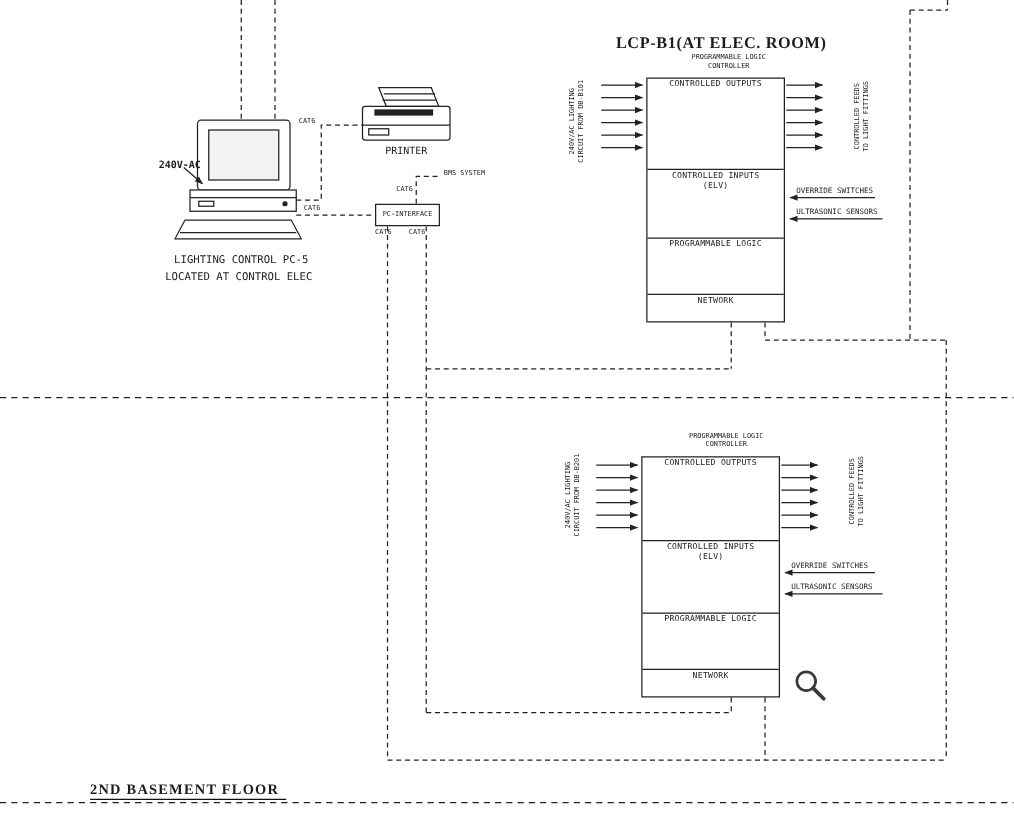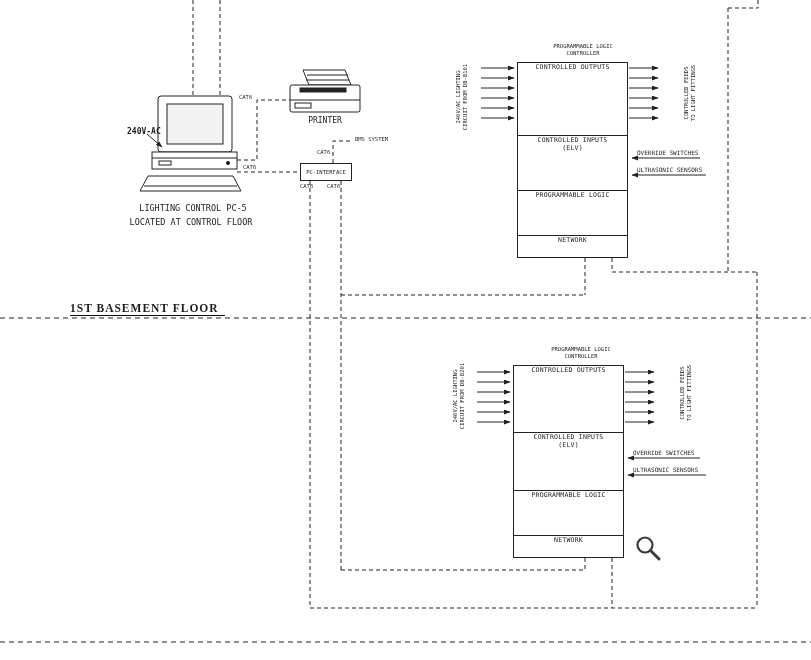--- a/index.html
+++ b/index.html
@@ -156,33 +156,34 @@
     </g>
 
     <g stroke="#3a3a3a" fill="none">
       <circle cx="645" cy="545" r="7.5" stroke-width="2.2"></circle>
       <line x1="650.5" y1="550.5" x2="659" y2="559" stroke-width="3" stroke-linecap="round"></line>
     </g>
   </svg>
 
   <div class="lbl f80 bold" style="left:107px;top:127px;margin-left:20px;">240V-AC</div>
   <div class="lbl ctr f85" style="left:193px;top:203px;">LIGHTING CONTROL PC-5</div>
-  <div class="lbl ctr f85" style="left:191px;top:217px;">LOCATED AT CONTROL FLOOR</div>
+  <div class="lbl ctr f85" style="left:191px;top:217px;">LOCATED AT CONTROL ELEC</div>
   <div class="lbl ctr f80" style="left:325px;top:116px;">PRINTER</div>
   <div class="lbl f55" style="left:239px;top:94px;">CAT6</div>
   <div class="lbl f55" style="left:243px;top:164px;">CAT6</div>
 
   <div class="ifacebox" style="left:300px;top:163px;width:52px;height:18px;">
     <span>PC-INTERFACE</span>
   </div>
   <div class="lbl f55" style="left:355px;top:136px;">BMS SYSTEM</div>
   <div class="lbl f55" style="left:317px;top:149px;">CAT6</div>
   <div class="lbl f55" style="left:300px;top:183px;">CAT6</div>
   <div class="lbl f55" style="left:327px;top:183px;">CAT6</div>
 
+  <div class="title" style="left:577px;top:26px;">LCP-B1(AT ELEC. ROOM)</div>
   <div class="lbl ctr plchdr" style="left:583px;top:43px;">
     <div>PROGRAMMABLE LOGIC</div>
     <div>CONTROLLER</div>
   </div>
   <div class="panel" style="left:517px;top:62px;width:111px;height:196px;">
     <div class="sec b" style="top:0;height:73px;">
       <span>CONTROLLED OUTPUTS</span>
     </div>
     <div class="sec b" style="top:73px;height:55px;">
       <span>CONTROLLED INPUTS</span>
@@ -199,21 +200,20 @@
     <div>240V/AC LIGHTING</div>
     <div>CIRCUIT FROM DB-B101</div>
   </div>
   <div class="vlabel" style="left:650px;top:86px;width:80px;">
     <div>CONTROLLED FEEDS</div>
     <div>TO LIGHT FITTINGS</div>
   </div>
   <div class="lbl f60" style="left:637px;top:149px;">OVERRIDE SWITCHES</div>
   <div class="lbl f60" style="left:637px;top:166px;">ULTRASONIC SENSORS</div>
 
-  <div class="floor" style="left:70px;top:302px;">1ST BASEMENT FLOOR</div>
 
   <div class="lbl ctr plchdr" style="left:581px;top:346px;">
     <div>PROGRAMMABLE LOGIC</div>
     <div>CONTROLLER</div>
   </div>
   <div class="panel" style="left:513px;top:365px;width:111px;height:193px;">
     <div class="sec b" style="top:0;height:67px;">
       <span>CONTROLLED OUTPUTS</span>
     </div>
     <div class="sec b" style="top:67px;height:58px;">
@@ -231,14 +231,15 @@
     <div>240V/AC LIGHTING</div>
     <div>CIRCUIT FROM DB-B201</div>
   </div>
   <div class="vlabel" style="left:646px;top:386px;width:80px;">
     <div>CONTROLLED FEEDS</div>
     <div>TO LIGHT FITTINGS</div>
   </div>
   <div class="lbl f60" style="left:633px;top:449px;">OVERRIDE SWITCHES</div>
   <div class="lbl f60" style="left:633px;top:466px;">ULTRASONIC SENSORS</div>
 
+  <div class="floor" style="left:72px;top:626px;">2ND BASEMENT FLOOR</div>
 
 </div>
 
 </body></html>

